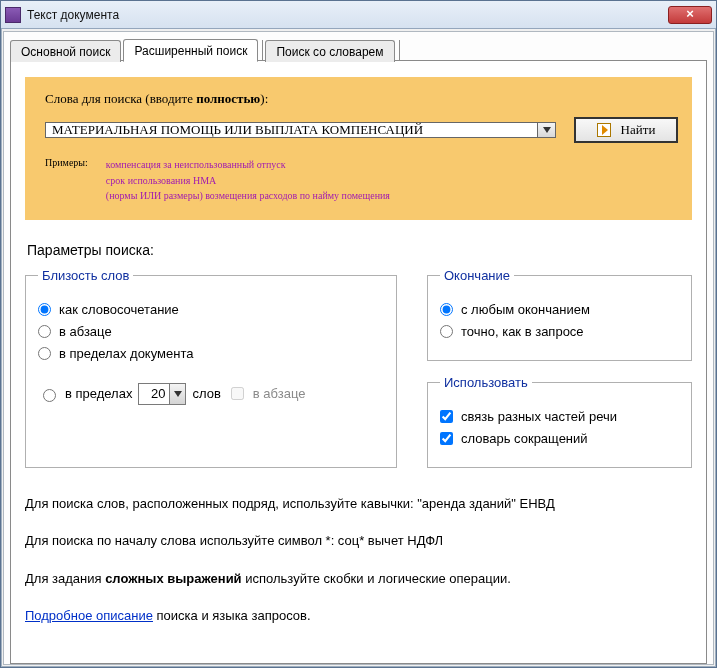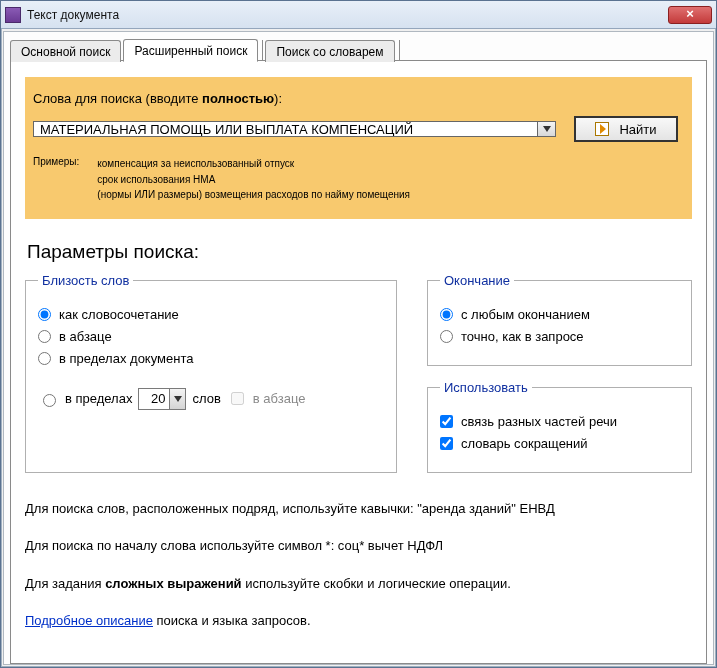--- a/index.html
+++ b/index.html
@@ -86,22 +86,23 @@
   .tabpage {
     border: 1px solid #8a8a8a;
     border-top: 1px solid #8a8a8a;
     background: #fff;
     padding: 16px 14px 10px 14px;
     margin-top: -1px;
     height: calc(100% - 22px);
   }
   .search-box {
     background: #f8c96e;
-    padding: 14px 14px 16px 8px;
-    font-size: 13px;
+    padding: 14px 14px 16px 20px;
+    font-size: 13px;
+    font-family: Liberation Serif, serif;
   }
   .sb-label { margin-bottom: 10px; }
   .sb-label b { font-weight: bold; }
   .sb-row {
     display: flex;
     align-items: center;
     gap: 18px;
     margin-bottom: 14px;
   }
   .search-field {
@@ -153,23 +154,23 @@
     width:0;height:0;
     border-top:5px solid transparent;
     border-bottom:5px solid transparent;
     border-left:6px solid #e08a00;
   }
   .examples {
     display: flex;
     gap: 18px;
     font-size: 10px;
   }
-  .ex-lines { color: #000000; line-height: 1.55; }
+  .ex-lines { color: #a21caf; line-height: 1.55; }
   .section-title {
-    font-size: 19px;
+    font-size: 14px;
     margin: 22px 0 10px 2px;
   }
   .params-row {
     display: flex;
     gap: 30px;
   }
   fieldset {
     border: 1px solid #b0b0b0;
     padding: 12px 12px 14px 12px;
     margin: 0;

